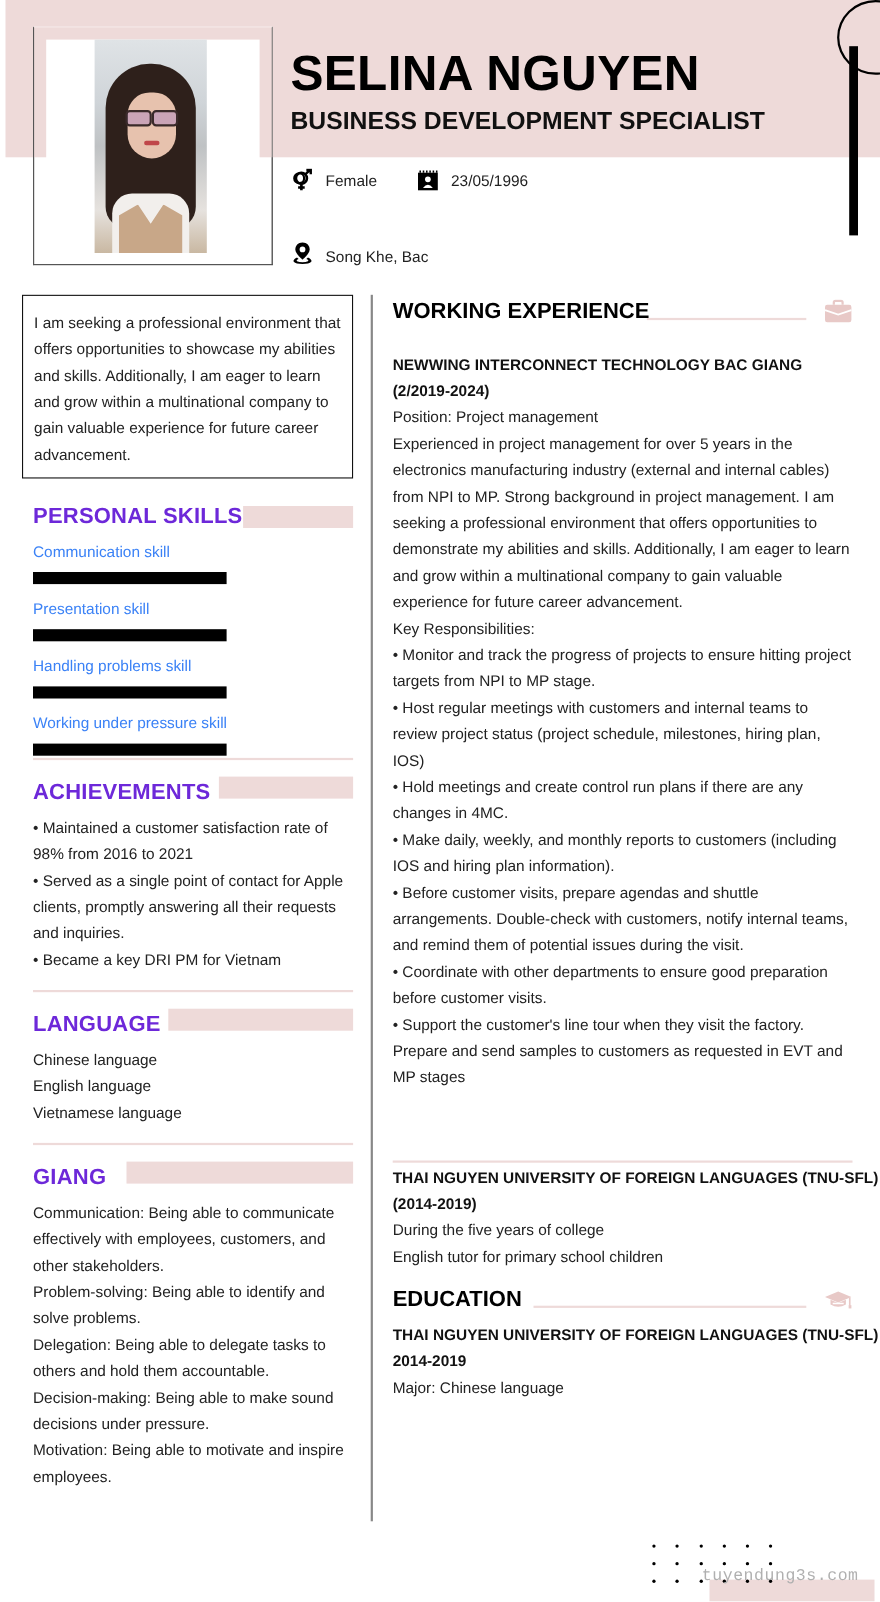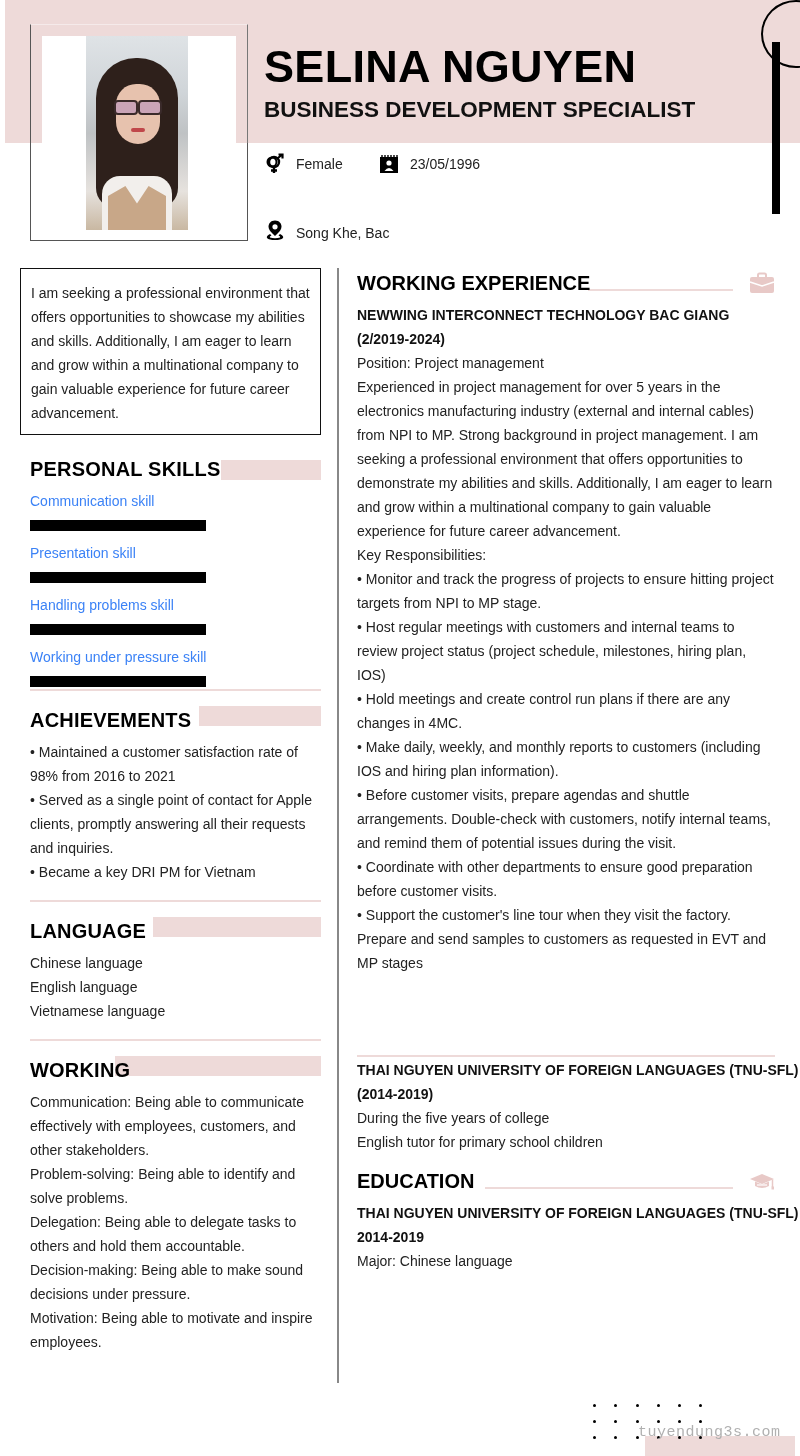--- a/index.html
+++ b/index.html
@@ -26,21 +26,21 @@
 
   .name { position: absolute; left: 264px; top: 41px; font-size: 45px; font-weight: 700; color: #000; letter-spacing: 0.3px; white-space: nowrap; }
   .title { position: absolute; left: 264px; top: 97px; font-size: 22.5px; font-weight: 700; color: #111; white-space: nowrap; }
 
   .info-item { position: absolute; display: flex; align-items: center; font-size: 14px; color: #222; white-space: nowrap; }
   .info-item .ic { width: 22px; height: 22px; margin-right: 10px; display: flex; align-items: center; justify-content: center; }
 
   .objective { position: absolute; left: 20px; top: 268px; width: 301px; height: 167px; border: 1.5px solid #111; padding: 12px 10px; font-size: 14px; line-height: 24px; color: #222; }
 
   .left-col { position: absolute; left: 30px; width: 291px; }
-  .sec-title { font-size: 20px; font-weight: 700; color: #000000; letter-spacing: 0.2px; }
+  .sec-title { font-size: 20px; font-weight: 700; color: #6d28d9; letter-spacing: 0.2px; }
   .pink-tab { position: absolute; height: 20px; background: #eedad9; }
   .rule-pink { position: absolute; height: 2px; background: #eedad9; }
   .body-text { font-size: 14px; line-height: 24px; color: #222; }
 
   .skill-label { font-size: 14px; color: #3b82f6; line-height: 20px; }
   .skill-bar { width: 176px; height: 11px; background: #000; margin-top: 9px; margin-bottom: 12px; }
 
   .vdivider { position: absolute; left: 337px; top: 268px; width: 2px; height: 1115px; background: #888; }
 
   .right-col { position: absolute; left: 357px; width: 418px; }
@@ -157,21 +157,21 @@
     <div>Chinese language</div>
     <div>English language</div>
     <div>Vietnamese language</div>
   </div>
 </div>
 
 <div class="rule-pink" style="left:30px; top:1039px; width:291px;"></div>
 
 <div class="pink-tab" style="left:115px; top:1056px; width:206px;"></div>
 <div class="left-col" style="top:1059px;">
-  <div class="sec-title">WORKING</div>
+  <div class="sec-title">GIANG</div>
   <div class="body-text" style="margin-top:8px;">
     <div>Communication: Being able to communicate effectively with employees, customers, and other stakeholders.</div>
     <div>Problem-solving: Being able to identify and solve problems.</div>
     <div>Delegation: Being able to delegate tasks to others and hold them accountable.</div>
     <div>Decision-making: Being able to make sound decisions under pressure.</div>
     <div>Motivation: Being able to motivate and inspire employees.</div>
   </div>
 </div>
 
 <div class="vdivider"></div>
@@ -179,21 +179,21 @@
 <div class="r-rule" style="left:588px; top:289px; width:145px;"></div>
 <span style="position:absolute; left:749px; top:272px;">
   <svg width="26" height="22" viewBox="0 0 26 22">
       <path d="M9 5 V3 Q9 1.5 10.5 1.5 H15.5 Q17 1.5 17 3 V5" fill="none" stroke="#e8c9c7" stroke-width="2"></path>
       <rect x="1" y="5" width="24" height="16" rx="2" fill="#e8c9c7"></rect>
       <path d="M1 10 L13 14 L25 10" stroke="#fff" stroke-width="1.6" fill="none"></path>
     </svg>
 </span>
 <div class="right-col" style="top:272px;">
   <div class="r-title">WORKING EXPERIENCE</div>
-  <div style="margin-top:8px;">
+  <div style="margin-top:24px;">
     <div class="bold-line">NEWWING INTERCONNECT TECHNOLOGY BAC GIANG</div>
     <div class="bold-line">(2/2019-2024)</div>
     <div class="r-text">Position: Project management</div>
     <div class="r-text">Experienced in project management for over 5 years in the electronics manufacturing industry (external and internal cables) from NPI to MP. Strong background in project management. I am seeking a professional environment that offers opportunities to demonstrate my abilities and skills. Additionally, I am eager to learn and grow within a multinational company to gain valuable experience for future career advancement.</div>
     <div class="r-text">Key Responsibilities:</div>
     <div class="r-text">• Monitor and track the progress of projects to ensure hitting project targets from NPI to MP stage.</div>
     <div class="r-text">• Host regular meetings with customers and internal teams to review project status (project schedule, milestones, hiring plan, IOS)</div>
     <div class="r-text">• Hold meetings and create control run plans if there are any changes in 4MC.</div>
     <div class="r-text">• Make daily, weekly, and monthly reports to customers (including IOS and hiring plan information).</div>
     <div class="r-text">• Before customer visits, prepare agendas and shuttle arrangements. Double-check with customers, notify internal teams, and remind them of potential issues during the visit.</div>

